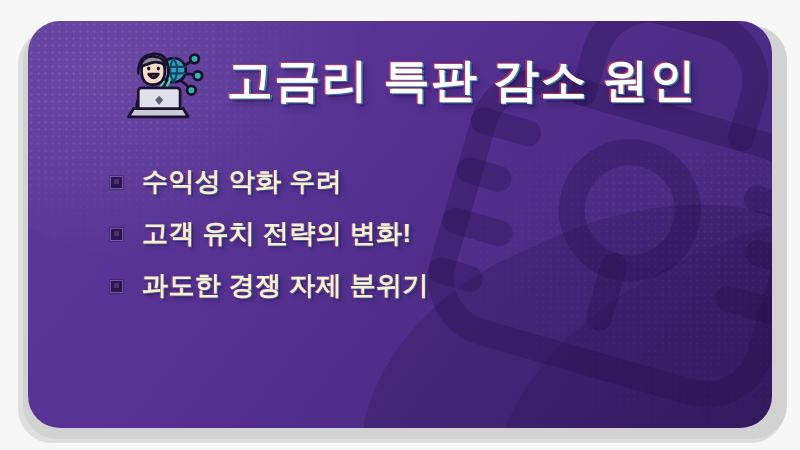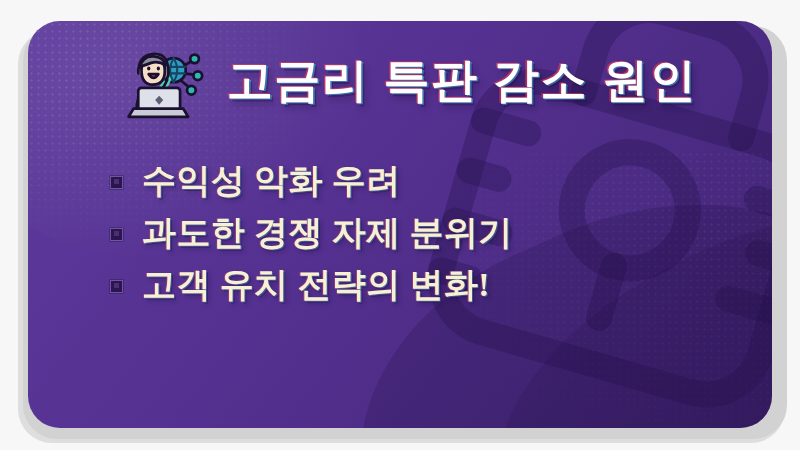--- a/index.html
+++ b/index.html
@@ -197,31 +197,30 @@
   .bullet::after {
     content: "";
     position: absolute;
     left: 2.5px;
     top: 2.5px;
     width: 5px;
     height: 5px;
     background: #4a3070;
   }
   .item-label {
-    font-size: 34px;
+    font-size: 26px;
     font-weight: 700;
     letter-spacing: 0.4px;
     color: #f6f1d4;
     white-space: nowrap;
     text-shadow:
       -1.1px -0.4px 0 rgba(255,70,90,0.38),
        1.1px  0.5px 0 rgba(70,205,235,0.34),
        2px 2px 0 rgba(45,20,82,0.50),
        3px 3px 5px rgba(25,8,55,0.30);
-    font-family: Liberation Serif, serif;
   }
 </style>
 </head>
 <body>
 
 <div id="stage">
 
   <div class="card-shadow-outer"></div>
   <div class="card-shadow-inner"></div>
 
@@ -310,24 +309,24 @@
     <div class="list">
 
       <div class="list-item">
         <span class="bullet"></span>
         <span class="item-label">수익성 악화 우려</span>
       </div>
 
 
       <div class="list-item">
         <span class="bullet"></span>
+        <span class="item-label">고객 유치 전략의 변화!</span>
+      </div>
+
+      <div class="list-item">
+        <span class="bullet"></span>
         <span class="item-label">과도한 경쟁 자제 분위기</span>
       </div>
 
-      <div class="list-item">
-        <span class="bullet"></span>
-        <span class="item-label">고객 유치 전략의 변화!</span>
-      </div>
-
     </div>
 
   </div>
 </div>
 
 </body></html>

